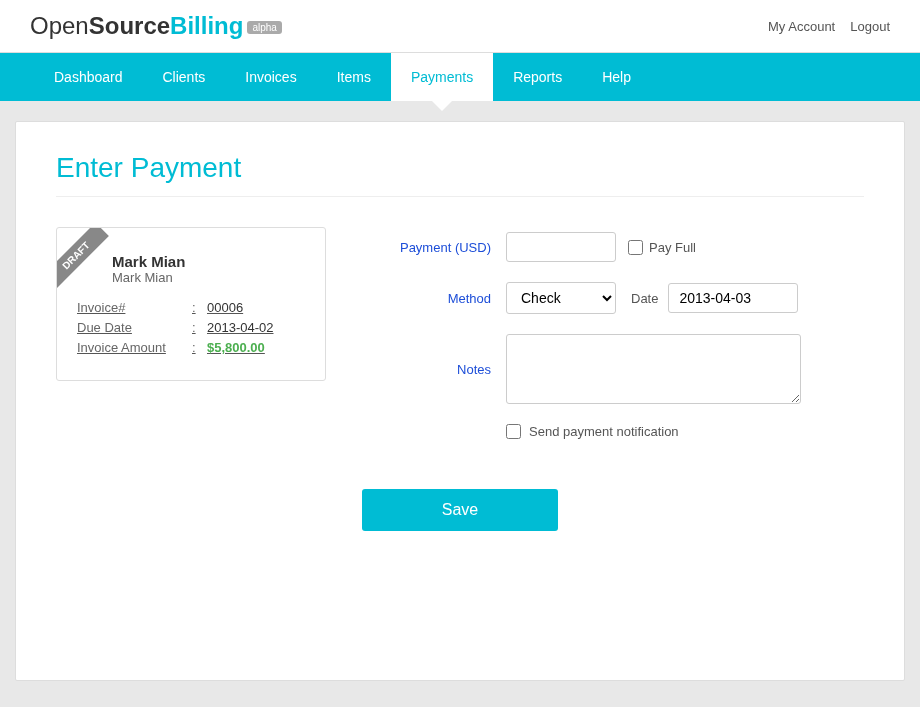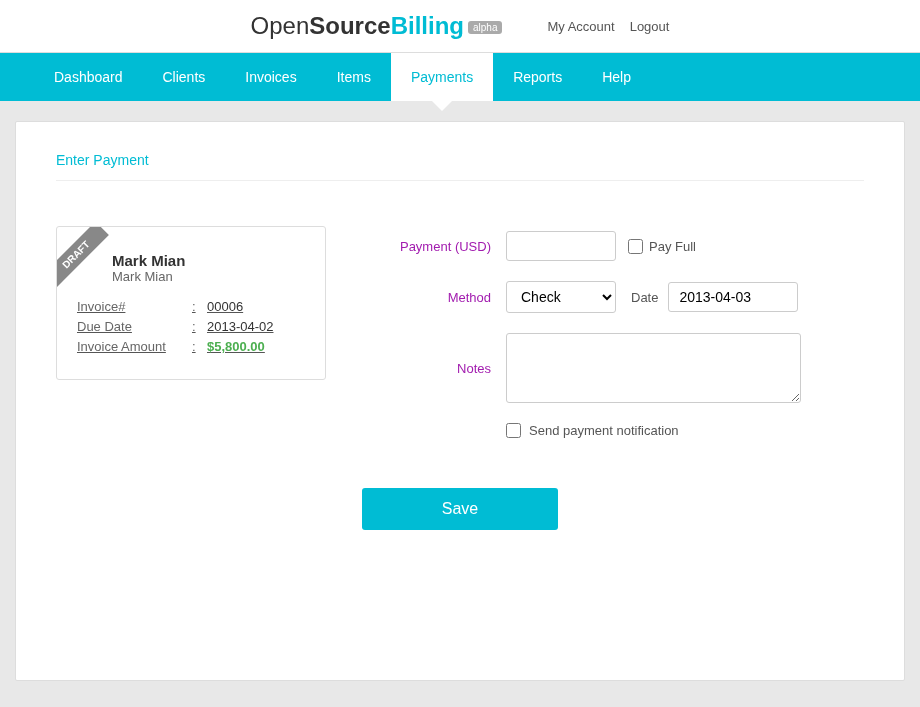--- a/index.html
+++ b/index.html
@@ -9,21 +9,21 @@
       min-height: 707px;
       width: 920px;
     }
 
     
     .header {
       background: #ffffff;
       padding: 12px 30px;
       display: flex;
       align-items: center;
-      justify-content: center;
+      justify-content: space-between;
       border-bottom: 1px solid #ddd;
       gap: 45px;
     }
     .logo {
       font-size: 24px;
       font-weight: 300;
       color: #333;
     }
     .logo span.open { color: #333; font-weight: 300; }
     .logo span.source { color: #333; font-weight: 700; }
@@ -87,26 +87,26 @@
     .main-content {
       background: #ffffff;
       margin: 20px 15px;
       padding: 30px 40px 40px;
       border: 1px solid #ddd;
       border-radius: 2px;
       min-height: 560px;
     }
 
     .page-title {
-      font-size: 14px;
+      font-size: 28px;
       color: #00bcd4;
       font-weight: 300;
       border-bottom: 1px solid #eee;
       padding-bottom: 12px;
-      margin-bottom: 45px;
+      margin-bottom: 30px;
     }
 
     
     .payment-layout {
       display: flex;
       gap: 60px;
       align-items: flex-start;
     }
 
     
@@ -190,21 +190,21 @@
       padding-top: 5px;
     }
     .form-row {
       display: flex;
       align-items: center;
       margin-bottom: 20px;
     }
     .form-label {
       width: 120px;
       font-size: 13px;
-      color: #a21caf;
+      color: #1d4ed8;
       text-align: right;
       padding-right: 15px;
       flex-shrink: 0;
     }
     .form-input {
       border: 1px solid #ccc;
       border-radius: 3px;
       padding: 6px 10px;
       font-size: 14px;
       outline: none;

